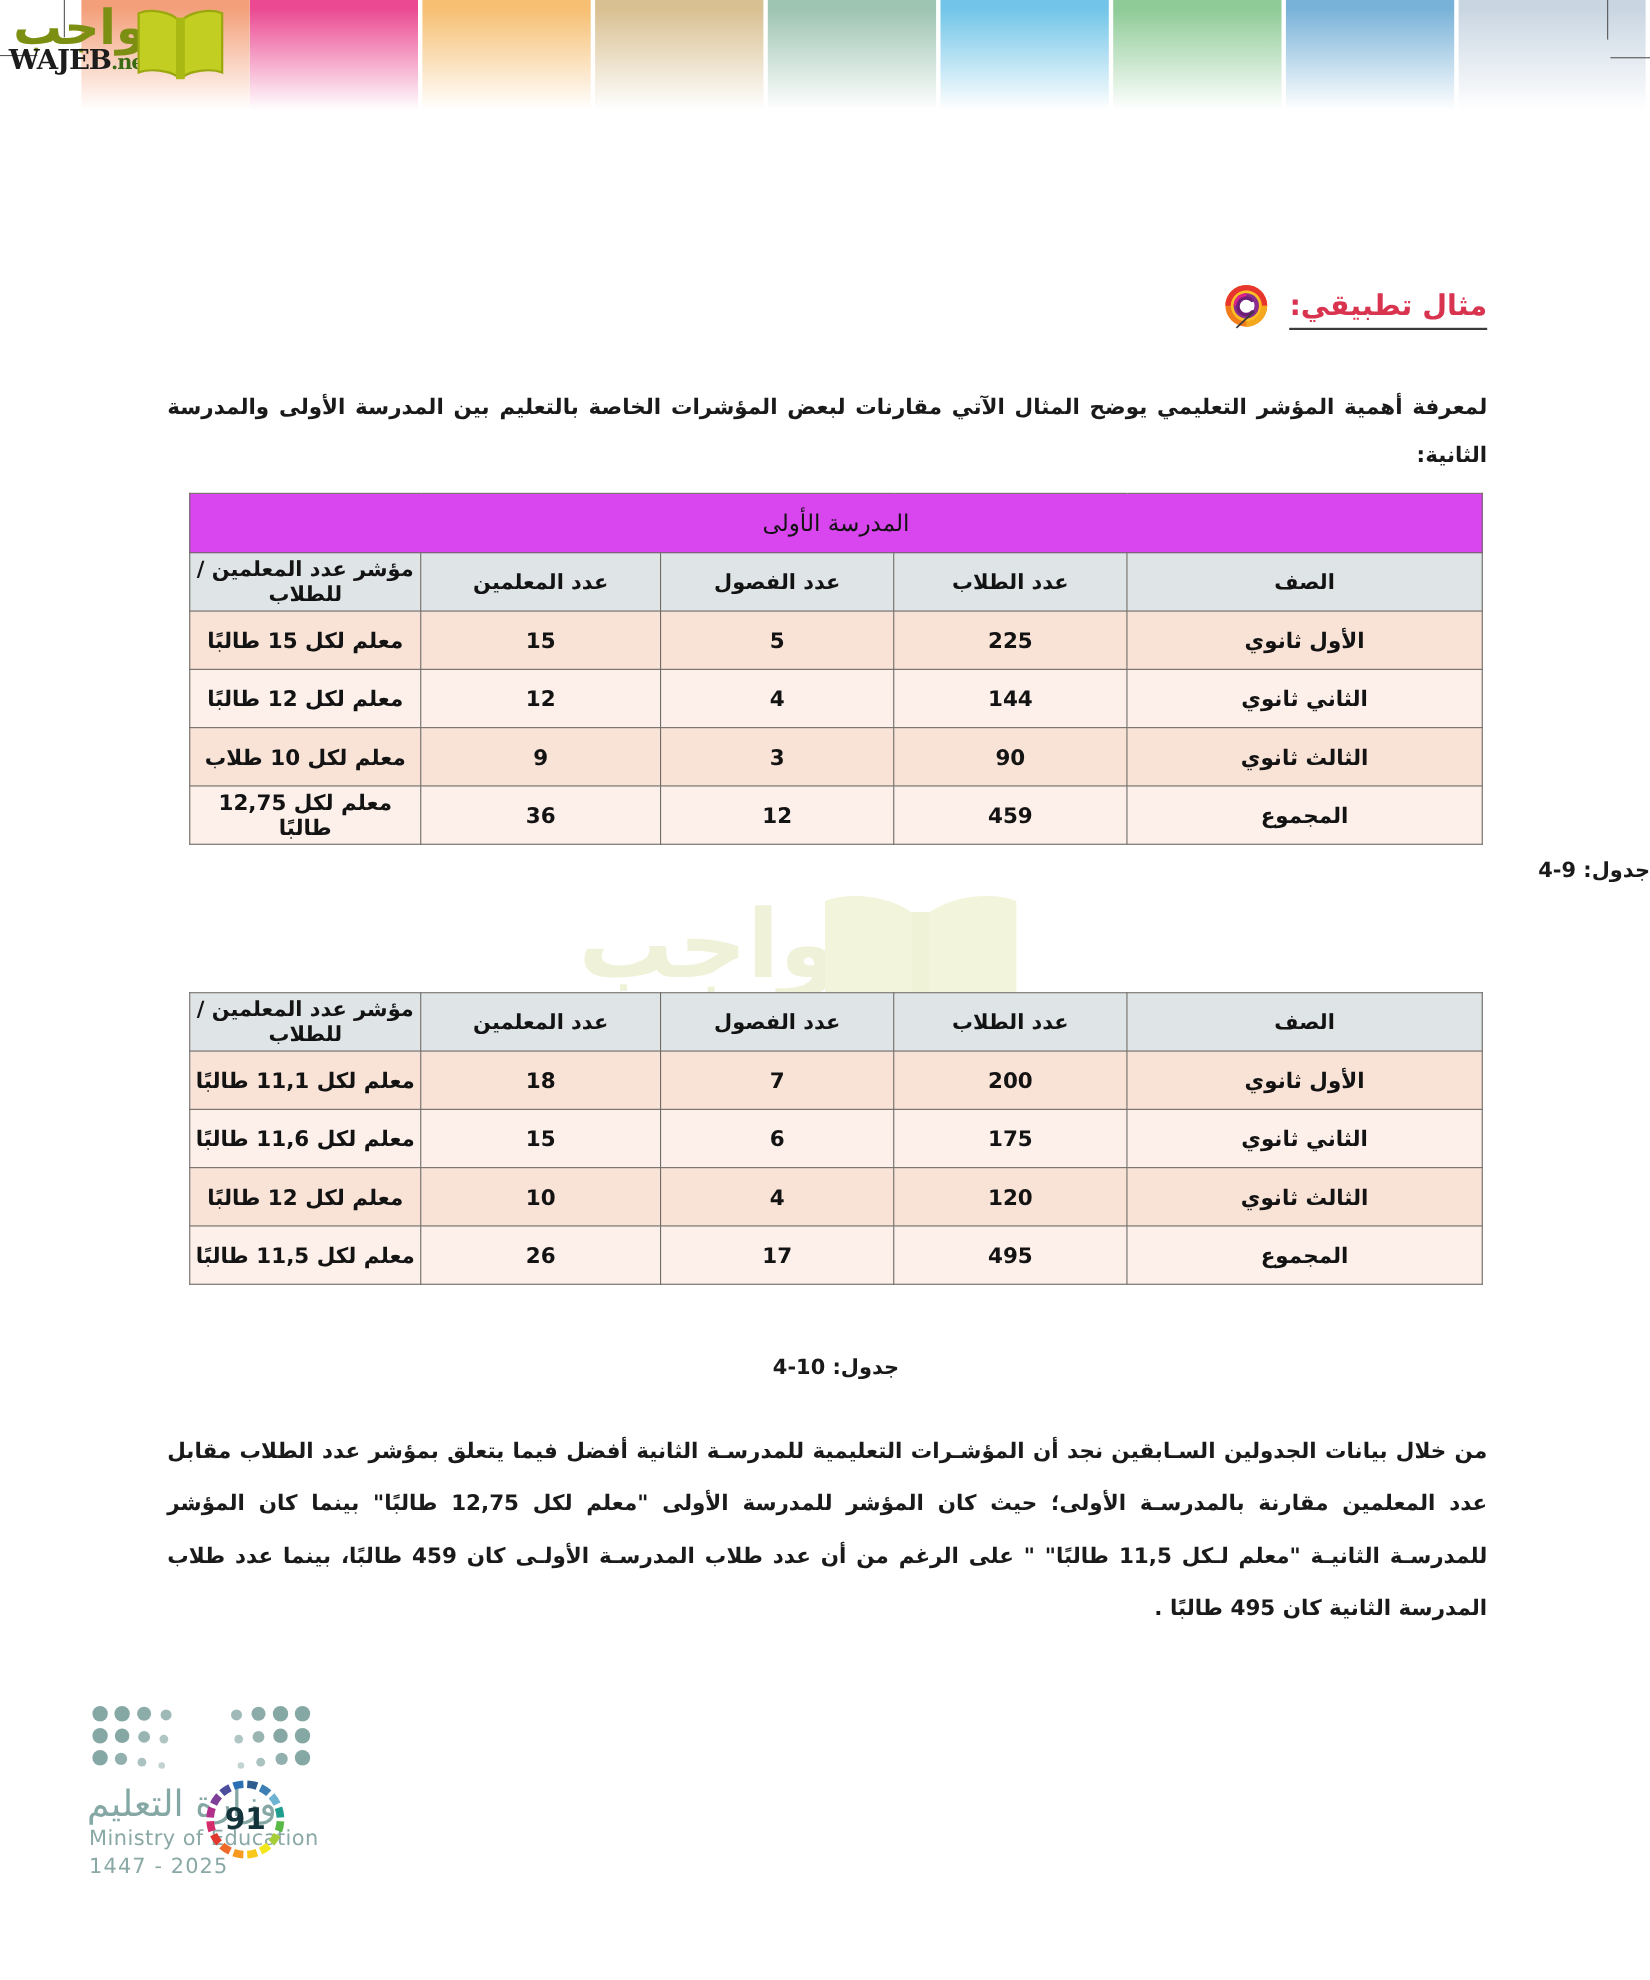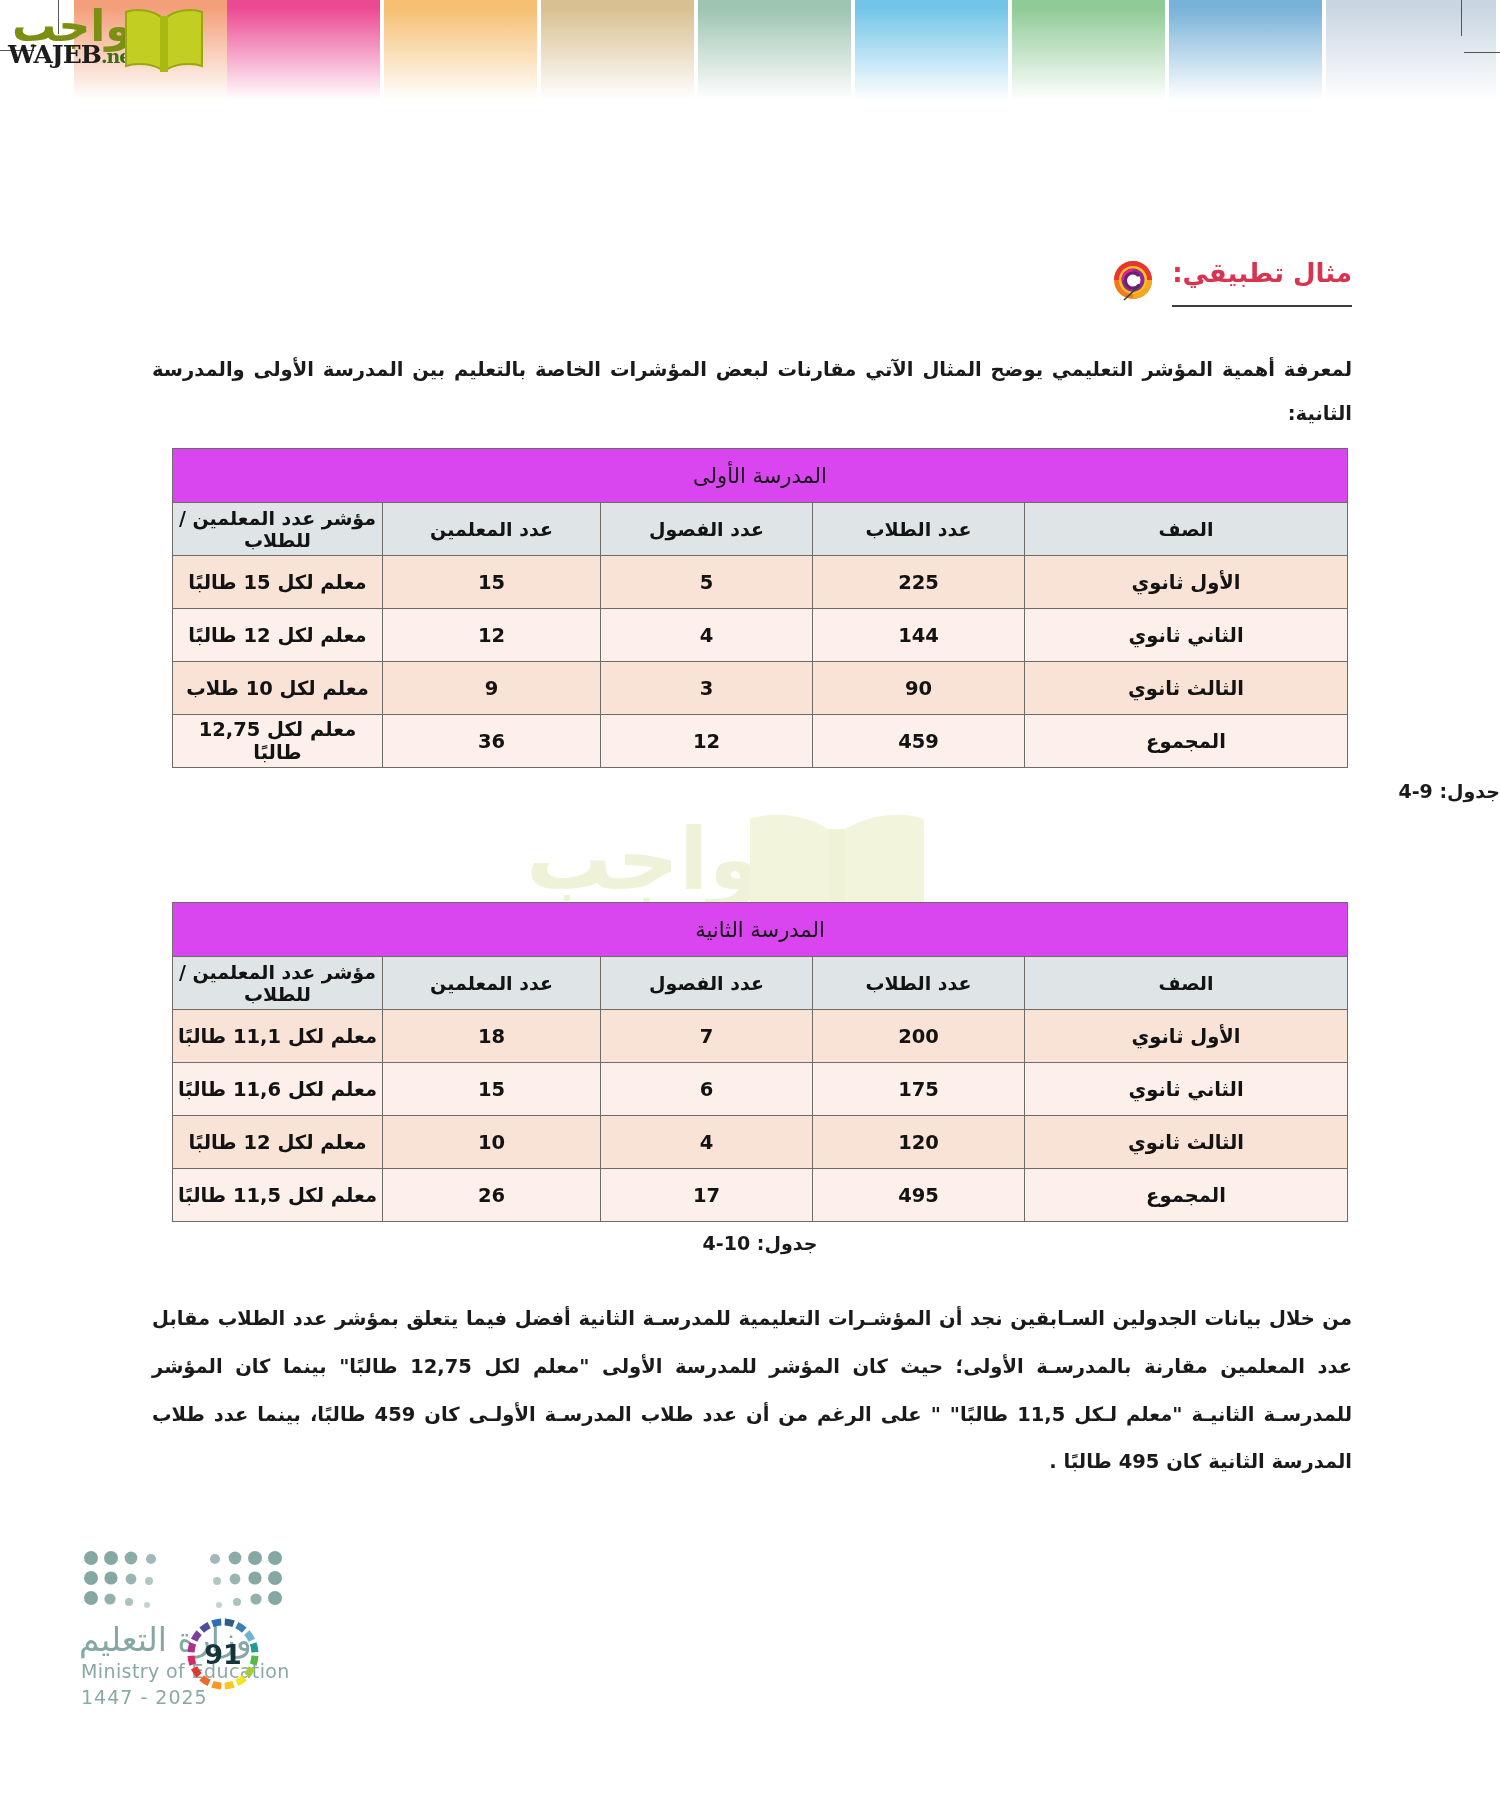--- a/index.html
+++ b/index.html
@@ -124,21 +124,21 @@
     display: flex;
     flex-direction: row;
     align-items: center;
     gap: 10px;
   }
   .heading-text {
     font-size: 26px;
     font-weight: bold;
     color: #d8344f;
     font-family: "DejaVu Sans", sans-serif;
-    padding-bottom: 17px;
+    padding-bottom: 5px;
     border-bottom: 2.5px solid #3b3b3b;
     white-space: nowrap;
     letter-spacing: 0.5px;
   }
   .heading-icon { width: 58px; height: 46px; flex: 0 0 auto; }
 
   
   .para {
     position: absolute;
     font-size: 19.5px;
@@ -397,23 +397,20 @@
     <div class="tbl-wrap" id="tbl2-wrap">
       <table class="data" id="table2">
         <colgroup>
           <col class="c-ind">
             <col class="c-teach">
             <col class="c-class">
             <col class="c-stud">
             <col class="c-grade">
         </colgroup>
         <tbody>
-            <tr class="title-row">
-              <td colspan="5">المدرسة الثانية</td>
-            </tr>
             <tr class="head-row">
               <th>الصف</th>
               <th>عدد الطلاب</th>
               <th>عدد الفصول</th>
               <th>عدد المعلمين</th>
               <th>مؤشر عدد المعلمين / للطلاب</th>
             </tr>
             <tr class="body-row odd">
               <td>الأول ثانوي</td>
               <td>200</td>

